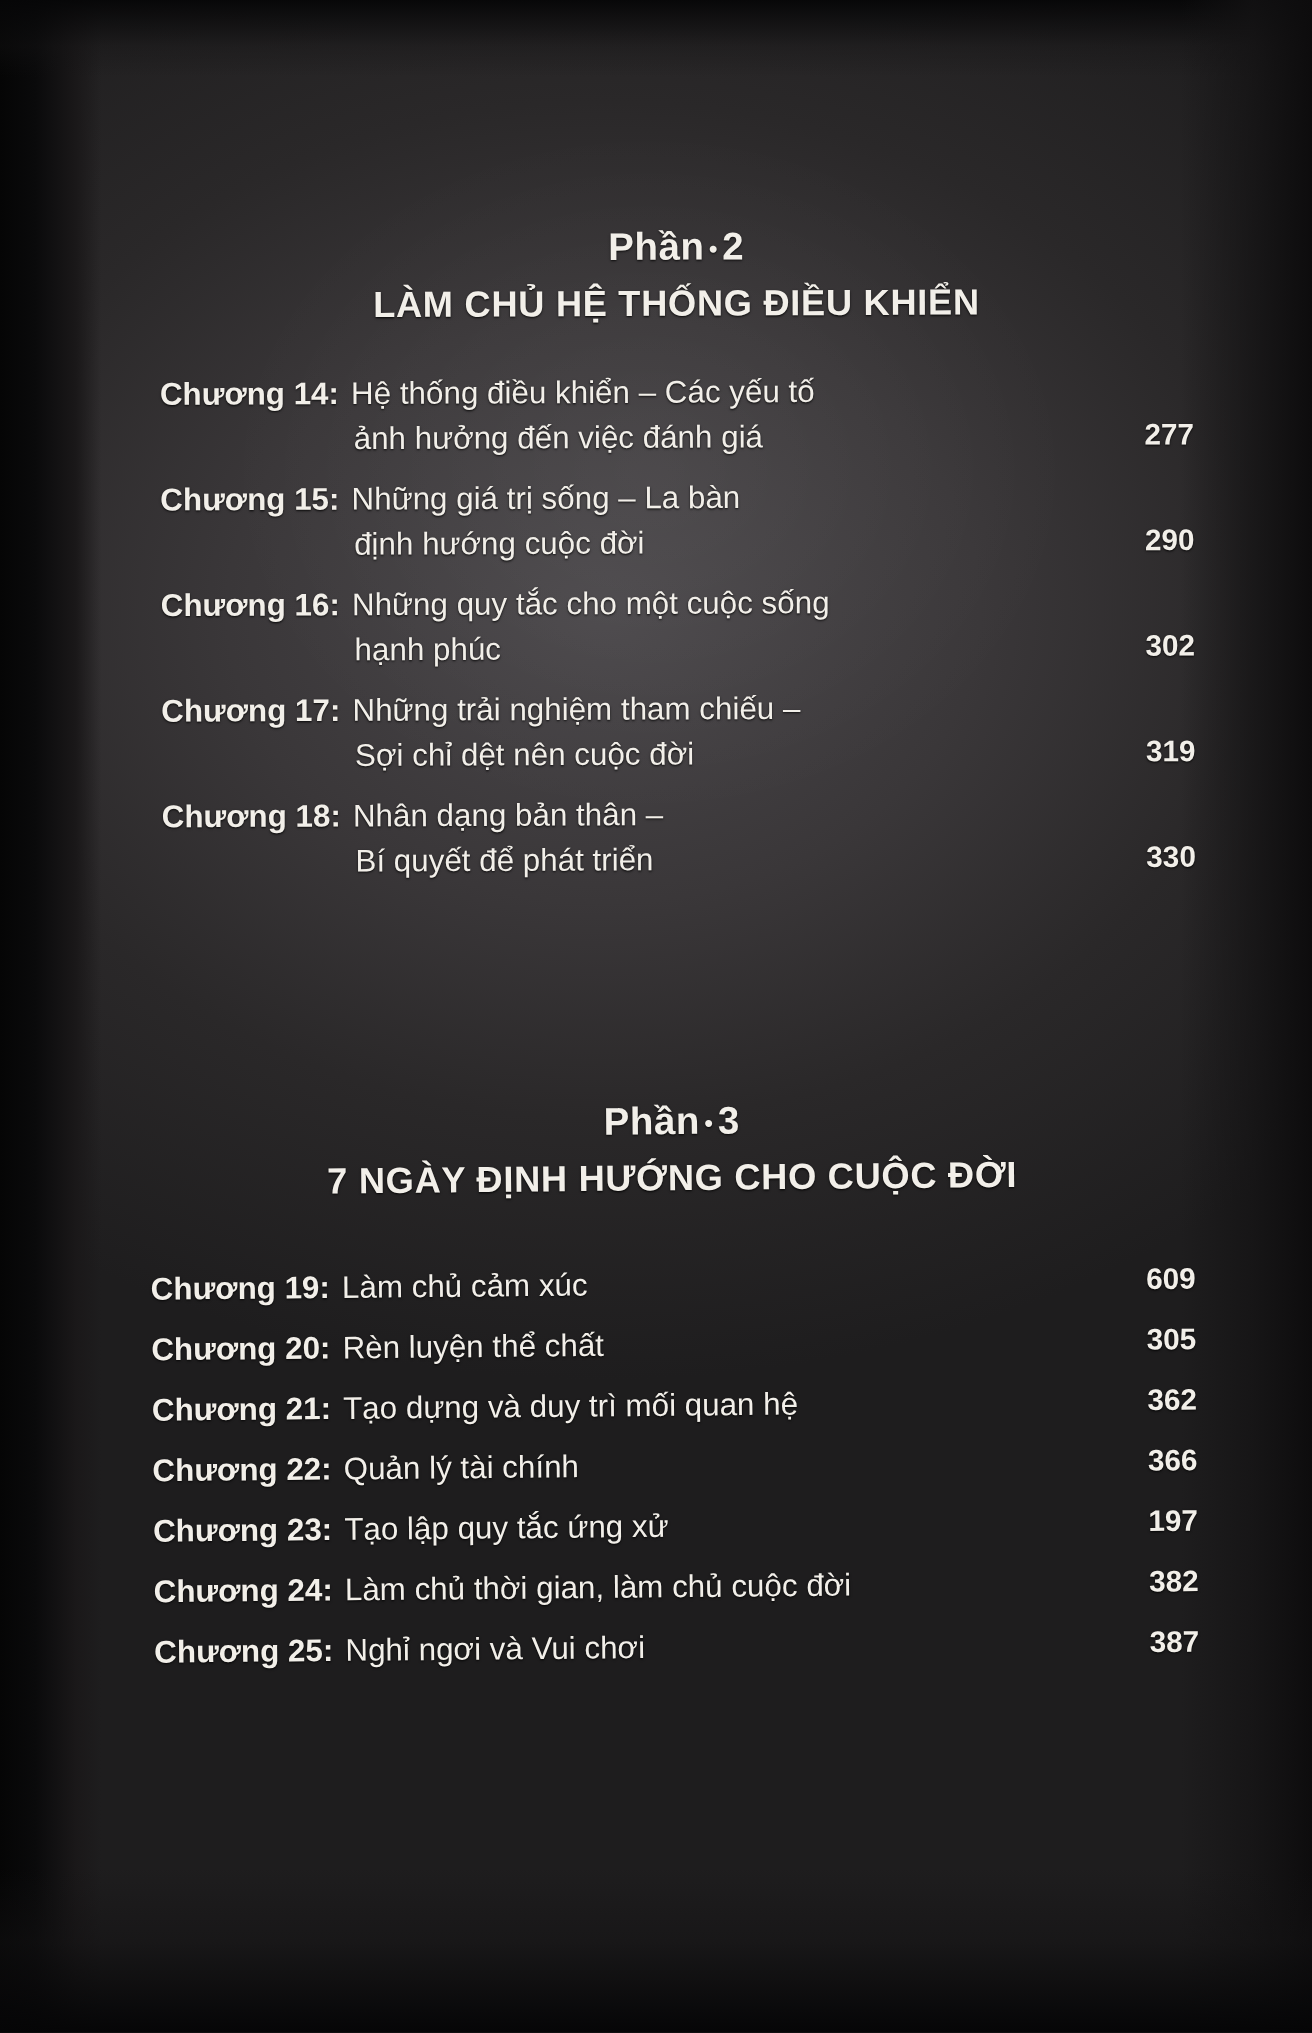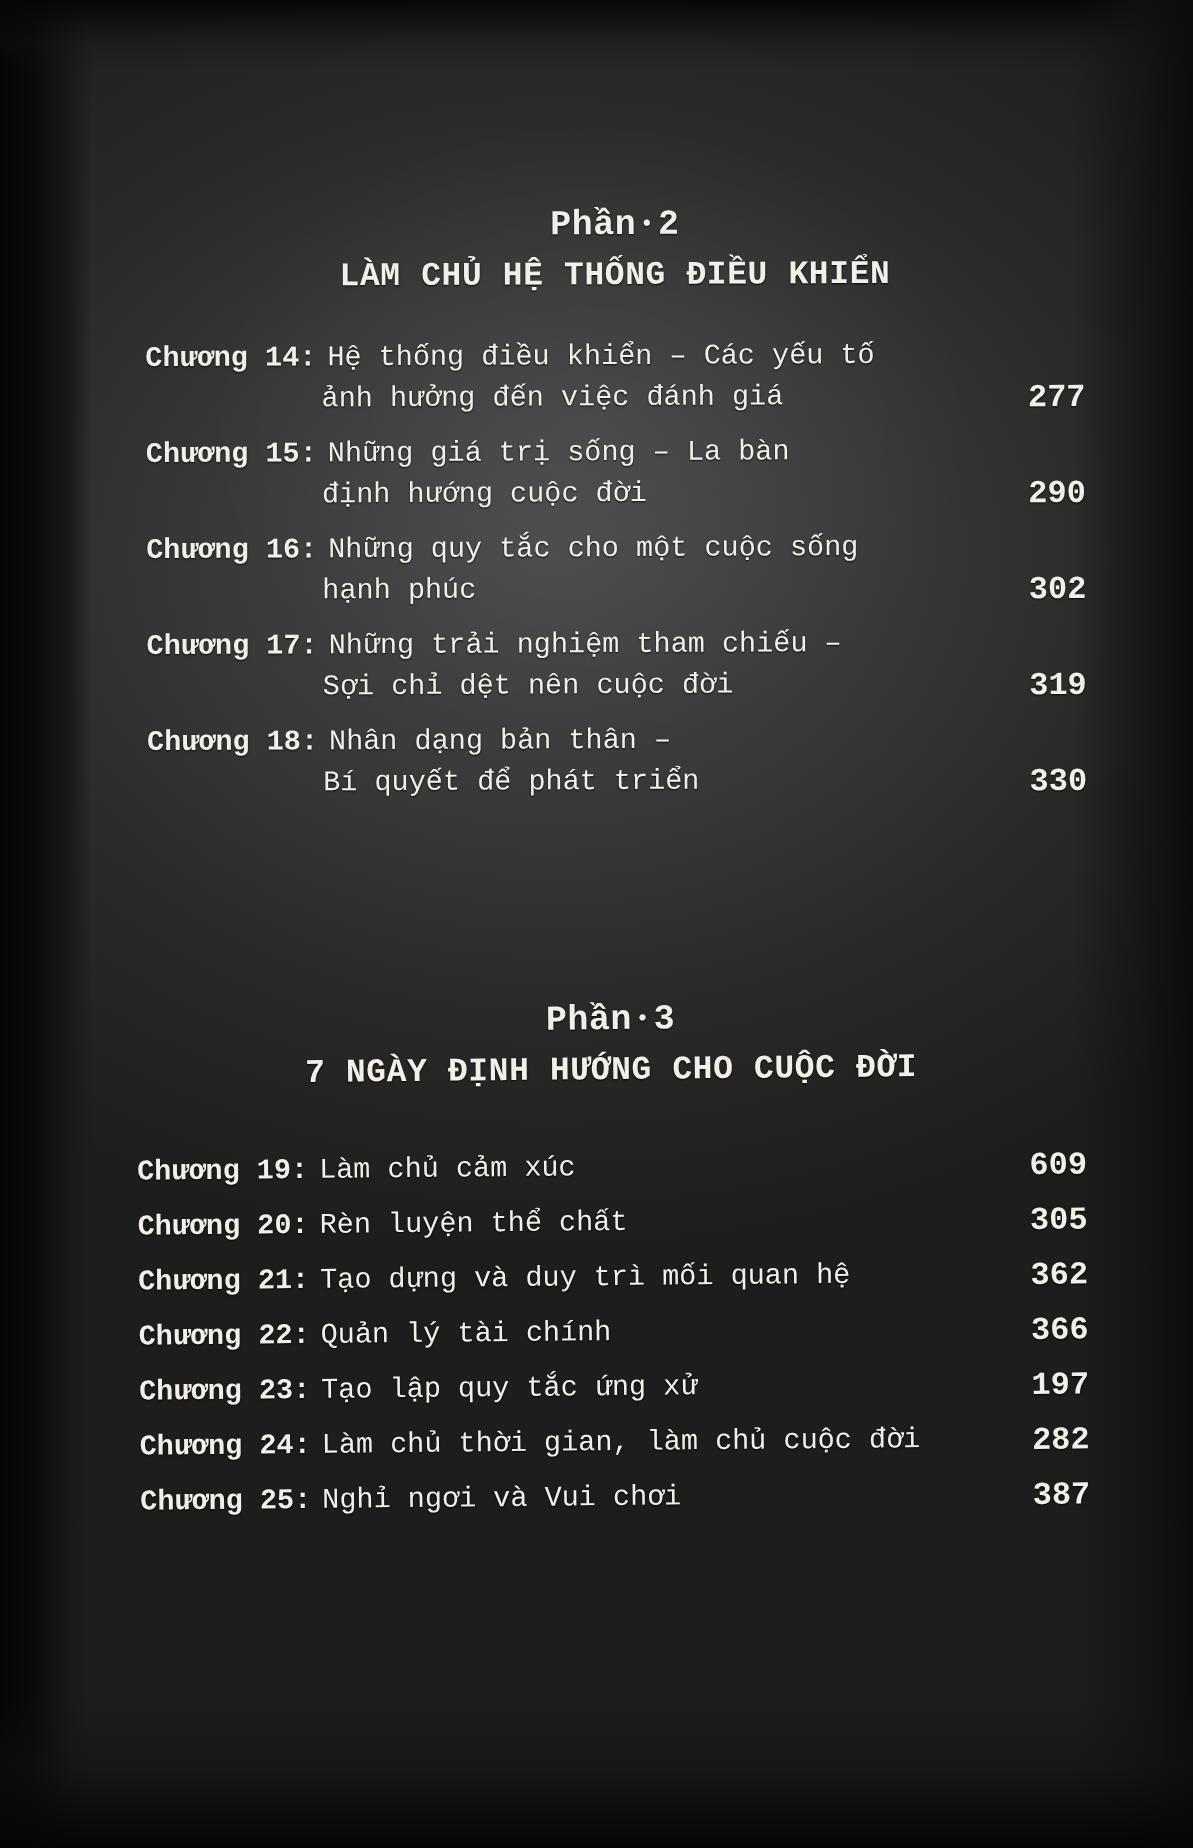--- a/index.html
+++ b/index.html
@@ -8,21 +8,21 @@
     background: #0b0b0c;
   }
   .page {
     position: relative;
     width: 1193px;
     height: 1848px;
     overflow: hidden;
     background:
       radial-gradient(ellipse 900px 700px at 46% 30%, #4a474a 0%, #3a3739 38%, #2a2829 66%, #1e1d1e 100%),
       linear-gradient(180deg, #201f20 0%, #2d2b2c 20%, #312f30 50%, #262425 80%, #1a191a 100%);
-    font-family: Liberation Mono, monospace;
+    font-family: Liberation Sans, sans-serif;
     color: #f2efe9;
   }
   
   .spine {
     position: absolute;
     top: 0; left: 0;
     width: 92px; height: 100%;
     background: linear-gradient(90deg, #050505 0%, #0a0a0b 35%, #1a1819 75%, rgba(30,28,29,0) 100%);
     pointer-events: none;
   }
@@ -100,21 +100,21 @@
     margin-left: 11px;
     text-shadow: 0 1px 2px rgba(0,0,0,0.8);
   }
   .chapter-title-2 {
     font-size: 28.5px;
     text-shadow: 0 1px 2px rgba(0,0,0,0.8);
   }
   .page-num {
     position: absolute;
     right: 0;
-    font-size: 32px;
+    font-size: 27px;
     font-weight: bold;
     text-shadow: 0 1px 2px rgba(0,0,0,0.8);
   }
   .second-line {
     position: relative;
     margin-top: 8px;
   }
 
   
   #part2-block {
@@ -269,21 +269,21 @@
             <span class="chapter-label">Chương 23:</span>
             <span class="chapter-title">Tạo lập quy tắc ứng xử</span>
             <span class="page-num">197</span>
           </div>
         </div>
 
         <div class="toc-entry">
           <div class="toc-line">
             <span class="chapter-label">Chương 24:</span>
             <span class="chapter-title">Làm chủ thời gian, làm chủ cuộc đời</span>
-            <span class="page-num">282</span>
+            <span class="page-num">382</span>
           </div>
         </div>
 
         <div class="toc-entry">
           <div class="toc-line">
             <span class="chapter-label">Chương 25:</span>
             <span class="chapter-title">Nghỉ ngơi và Vui chơi</span>
             <span class="page-num">387</span>
           </div>
         </div>

